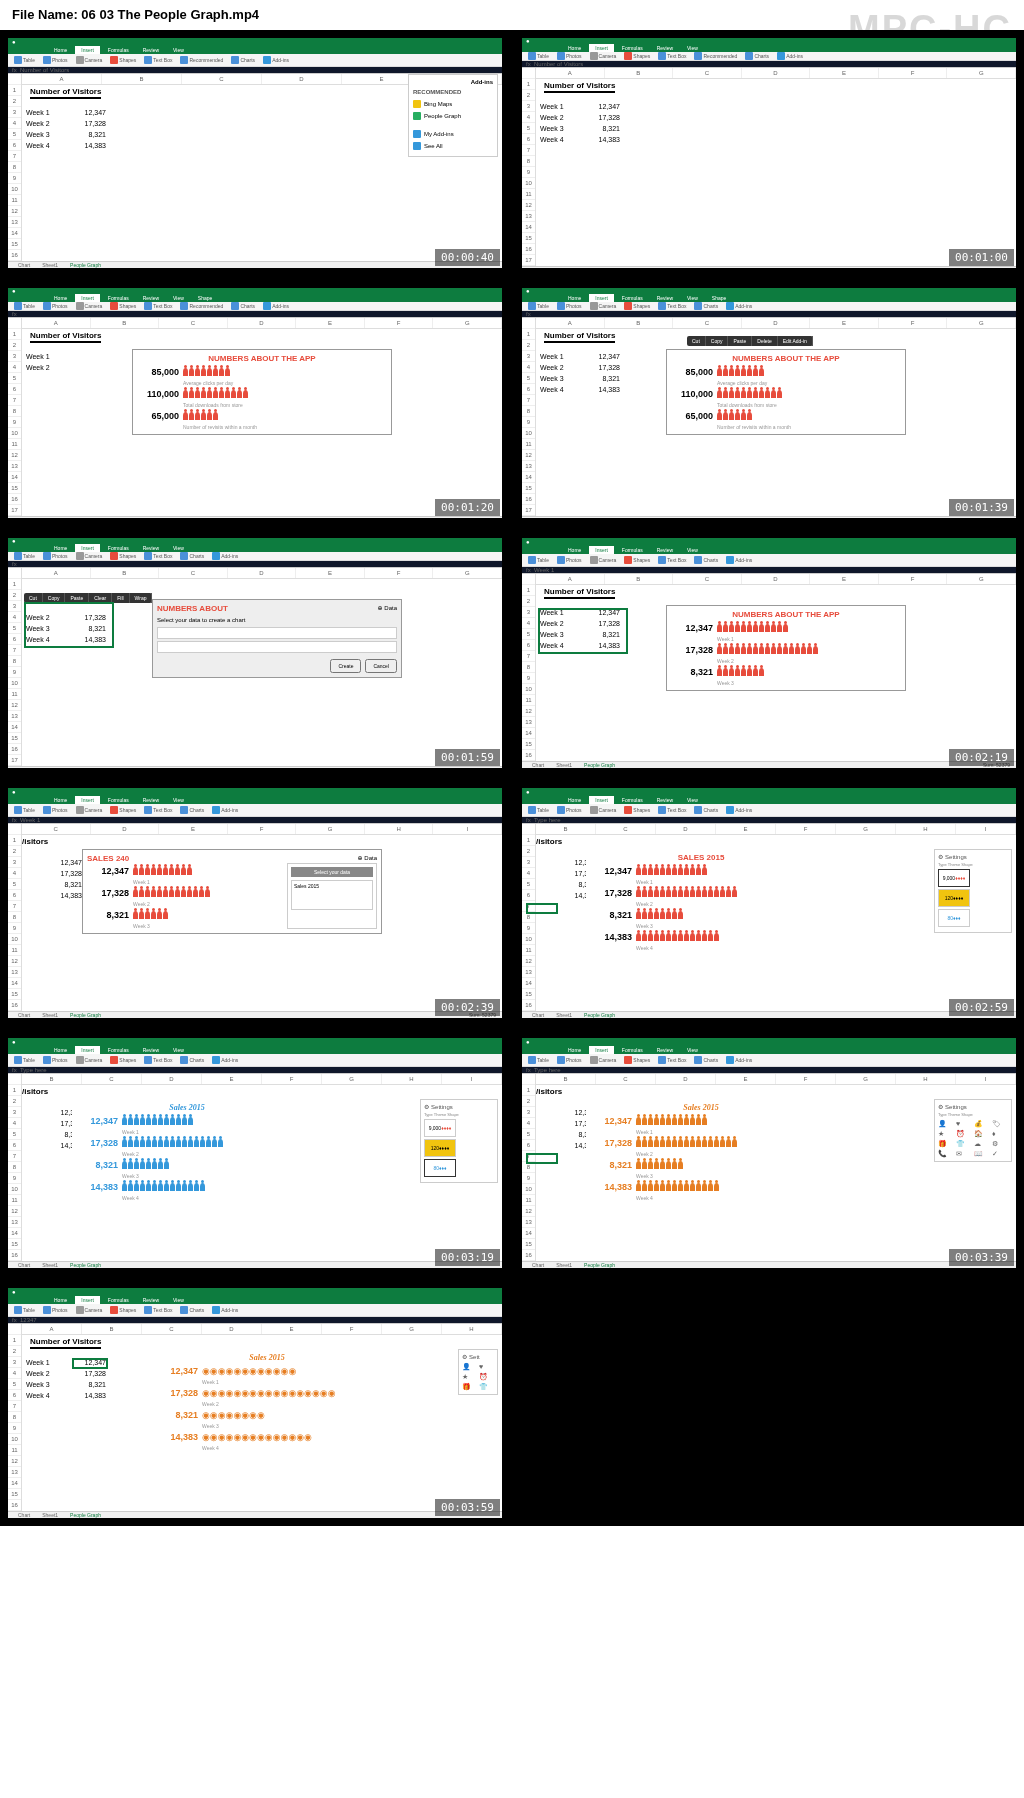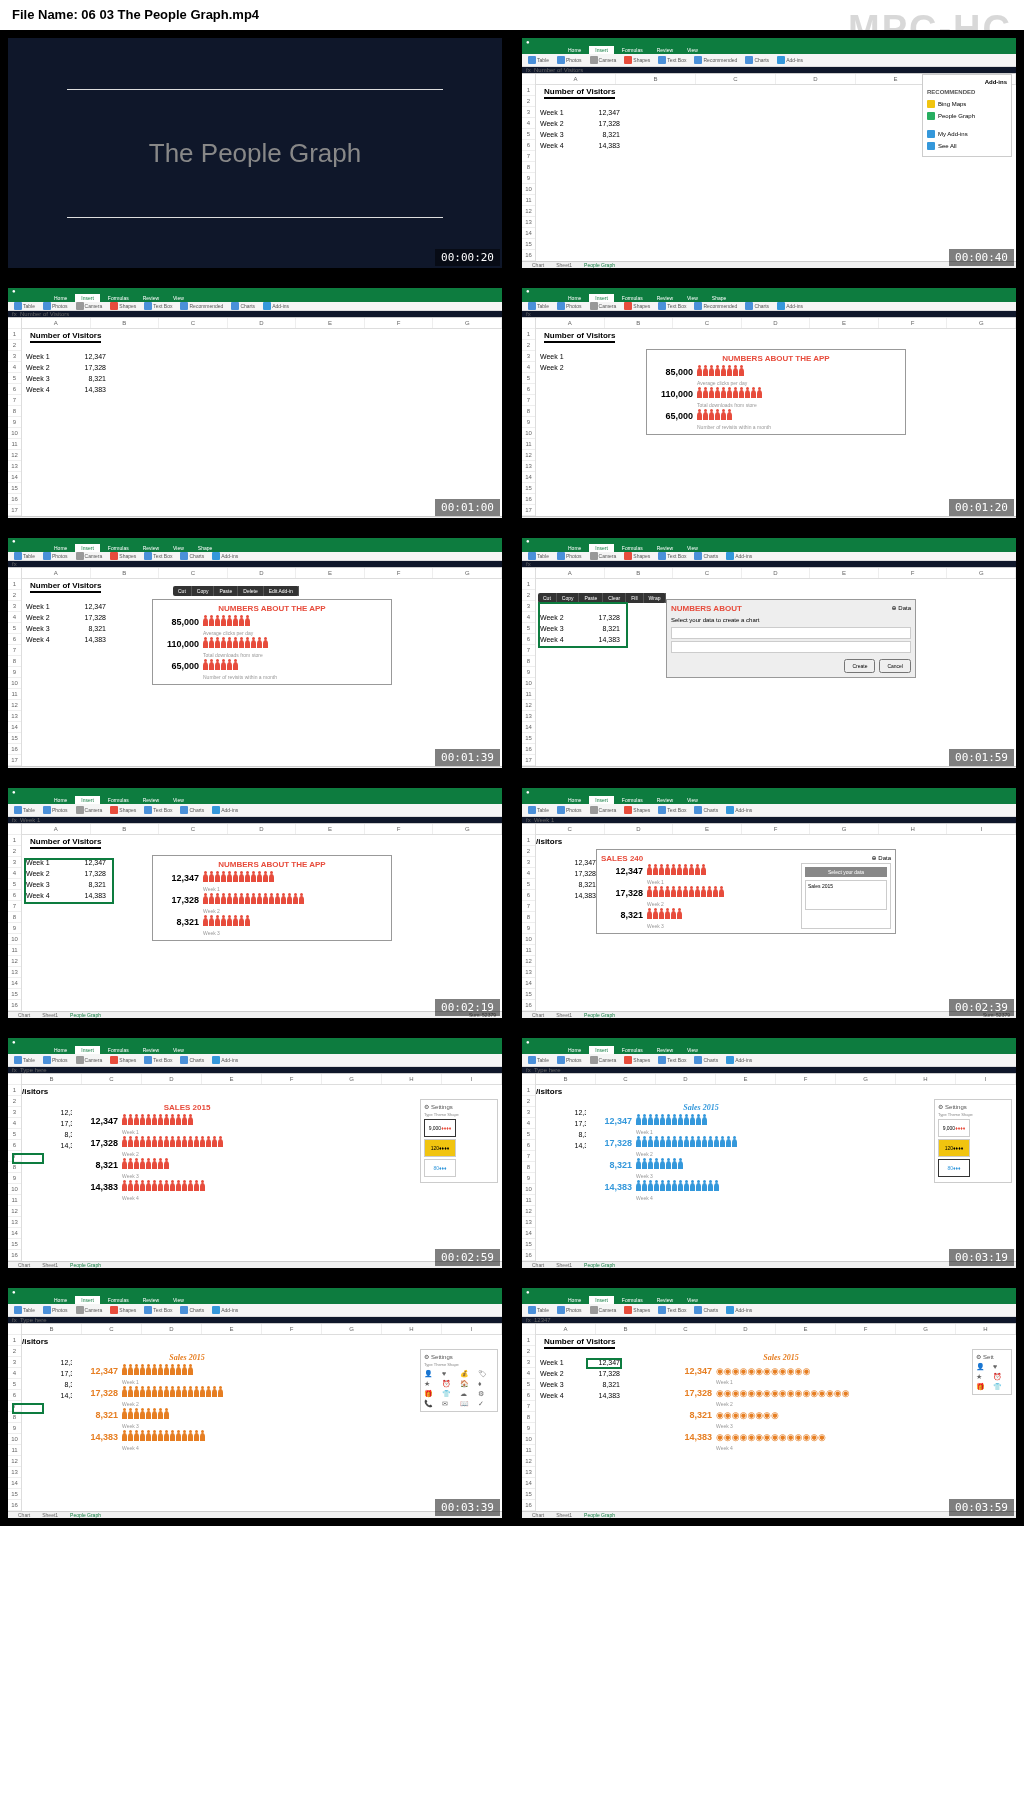--- a/index.html
+++ b/index.html
@@ -62,28 +62,20 @@
 </head>
 <body>
 
 <div class="header">
   <div>File Name: 06 03 The People Graph.mp4</div>
 </div>
 <div class="watermark">MPC-HC</div>
 
 <div class="grid">
 
-<div class="frame">
-  <div class="inner title-frame">
-    <div class="rule" style="top:22%"></div>
-    <div class="title-text">The People Graph</div>
-    <div class="rule" style="bottom:22%"></div>
-  </div>
-  <div class="timestamp">00:00:20</div>
-</div>
 
 <div class="frame">
   <div class="inner excel">
     <div class="ribbon">
           <span>●</span>
         </div>
     <div class="tabs">
       <div class="tab">Home</div>
           <div class="tab active">Insert</div>
           <div class="tab">Formulas</div>

